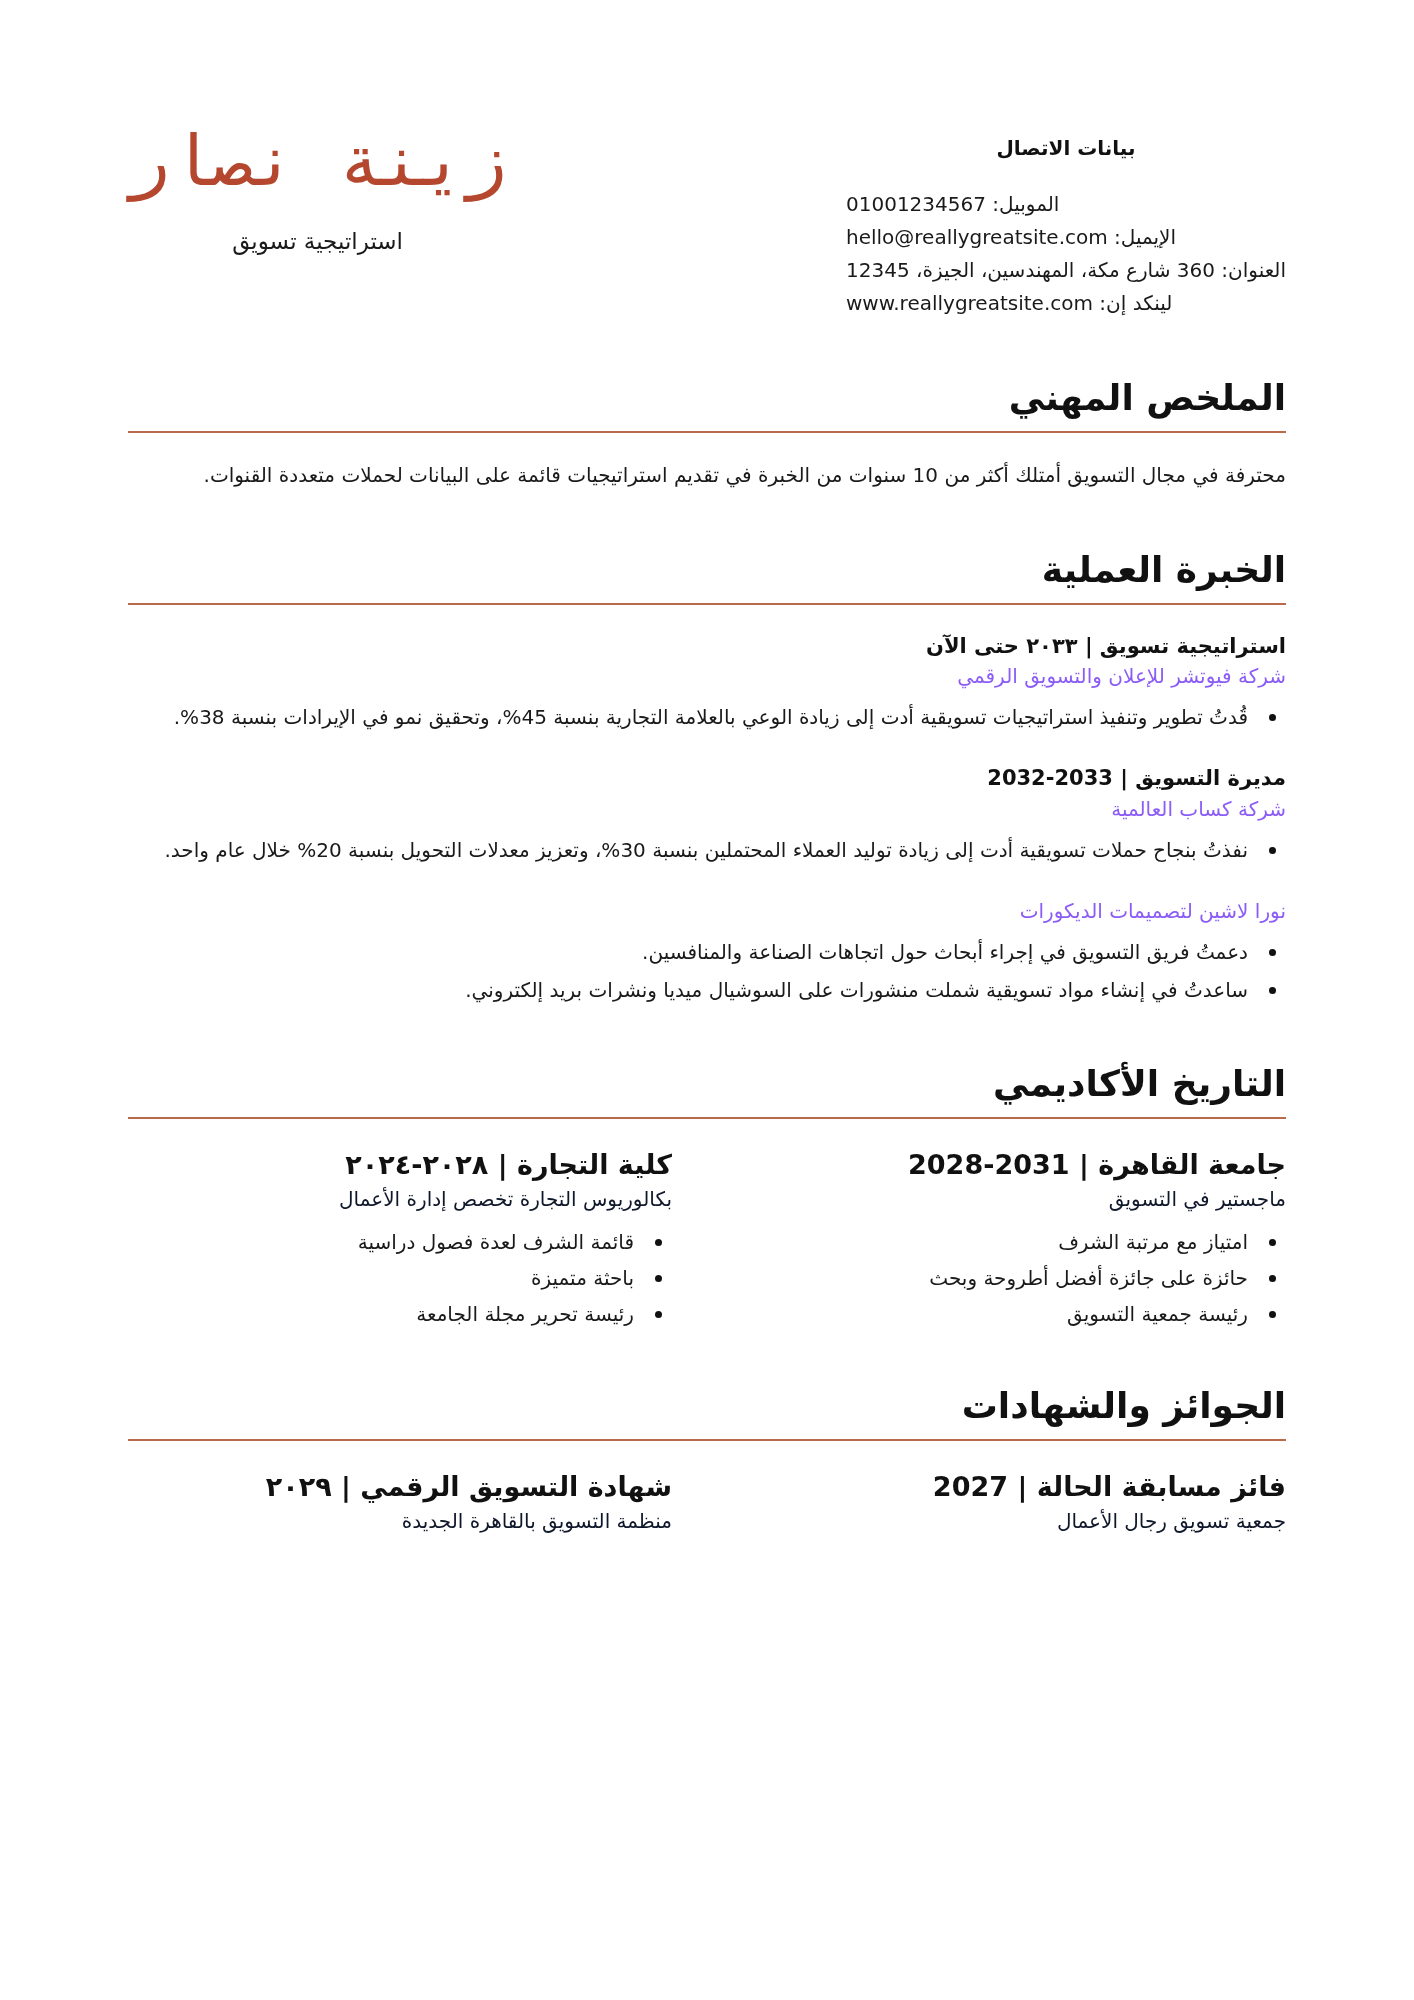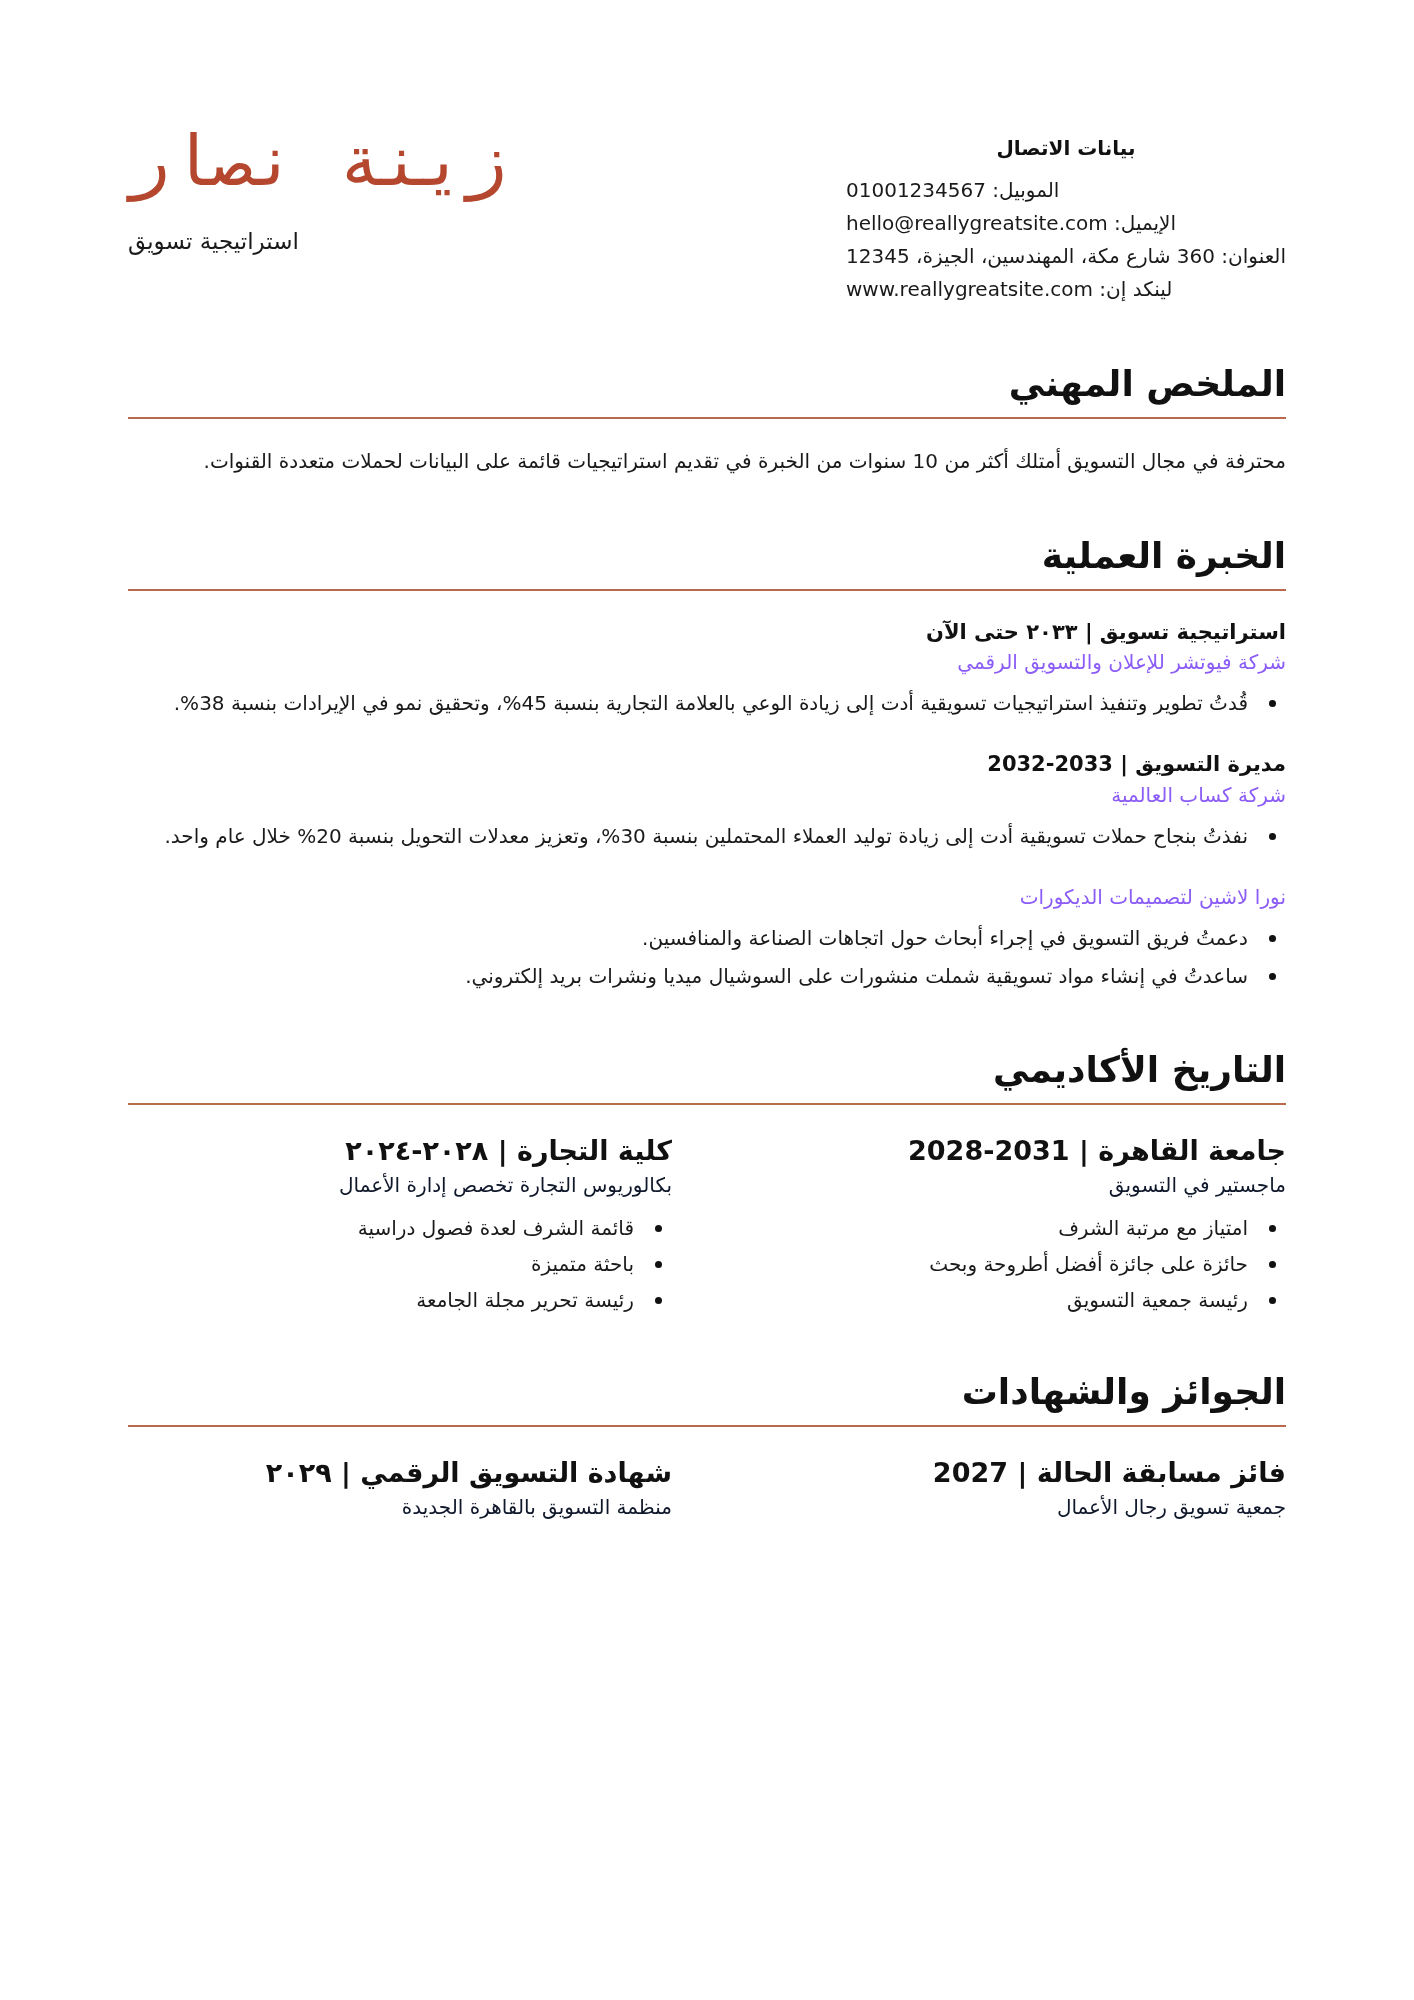--- a/index.html
+++ b/index.html
@@ -40,36 +40,36 @@
     letter-spacing:0;
     white-space:nowrap;
     margin:0;
     direction:rtl;
   }
   .role{
     font-size:23px;
     color:#1a1a1a;
     font-weight:400;
     margin-top:22px;
-    text-align:left;
+    text-align:center;
     direction:rtl;
     white-space:nowrap;
   }
 
   .contact-block{
     text-align:left;
     direction:rtl;
     flex:0 0 auto;
     padding-top:8px;
   }
   .contact-title{
     font-size:20px;
     font-weight:700;
     color:#111;
-    margin:0 0 14px 0;
+    margin:0 0 28px 0;
     text-align:center;
   }
   .contact-line{
     font-size:20px;
     line-height:1.65;
     color:#1a1a1a;
     white-space:nowrap;
     text-align:left;
     direction:rtl;
   }

